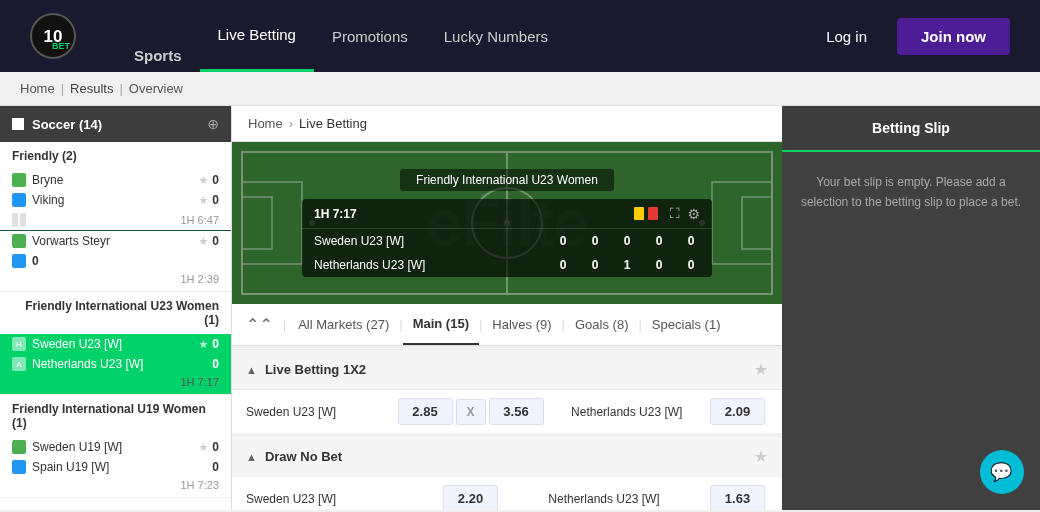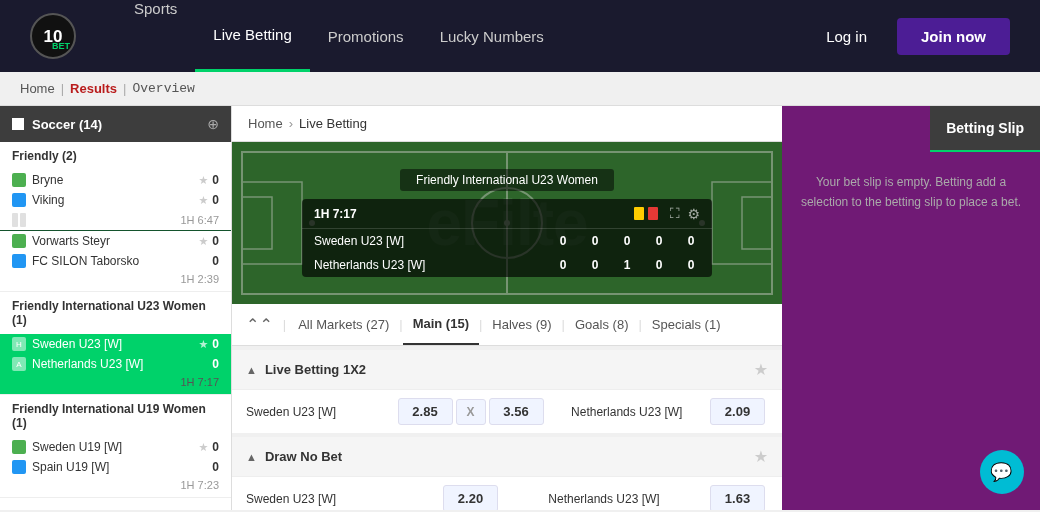--- a/index.html
+++ b/index.html
@@ -10,21 +10,21 @@
 <body>
 
 <header style="background:#1a1a2e;display:flex;align-items:center;padding:0 30px;height:72px;">
   <div style="display:flex;align-items:center;margin-right:40px;cursor:pointer;">
     <div style="width:46px;height:46px;background:#111;border-radius:50%;display:flex;align-items:center;justify-content:center;border:2px solid #555;position:relative;">
       <span style="color:white;font-size:17px;font-weight:900;line-height:1;">10</span>
       <span style="color:#00d26a;font-size:9px;font-weight:bold;position:absolute;bottom:6px;right:4px;">BET</span>
     </div>
   </div>
   <nav style="display:flex;align-items:center;flex:1;height:72px;">
-    <a style="color:#ccc;padding:0 18px;height:72px;display:flex;align-items:flex-start;font-size:15px;cursor:pointer;text-decoration:none;position:relative;">
+    <a style="color:#ccc;padding:8px 18px;height:72px;display:flex;align-items:flex-end;font-size:15px;cursor:pointer;text-decoration:none;position:relative;font-weight:bold;">
       <span>Sports</span>
     </a>
     <a style="color:white;padding:0 18px;height:72px;display:flex;align-items:center;font-size:15px;cursor:pointer;text-decoration:none;position:relative;border-bottom:3px solid #00d26a;">
       <span>Live Betting</span>
     </a>
     <a style="color:#ccc;padding:0 18px;height:72px;display:flex;align-items:center;font-size:15px;cursor:pointer;text-decoration:none;position:relative;">
       <span>Promotions</span>
     </a>
     <a style="color:#ccc;padding:0 18px;height:72px;display:flex;align-items:center;font-size:15px;cursor:pointer;text-decoration:none;position:relative;">
       <span>Lucky Numbers</span>
@@ -32,23 +32,23 @@
   </nav>
   <div style="display:flex;gap:14px;">
     <button style="color:white;background:transparent;border:none;font-size:15px;cursor:pointer;padding:8px 16px;">Log in</button>
     <button style="background:#4c1d95;color:white;border:none;border-radius:4px;padding:10px 24px;font-size:15px;font-weight:bold;cursor:pointer;">Join now</button>
   </div>
 </header>
 
 <div style="background:#f0f0f0;padding:9px 20px;display:flex;gap:6px;align-items:center;font-size:13px;color:#555;border-bottom:1px solid #ddd;">
   <a style="color:#555;text-decoration:none;cursor:pointer;">Home</a>
   <span style="color:#aaa;">|</span>
-  <a style="color:#b91c1c;text-decoration:none;cursor:pointer;font-weight:bold;">Results</a>
+  <a style="color:#404040;text-decoration:none;cursor:pointer;">Results</a>
   <span style="color:#aaa;">|</span>
-  <a style="color:#555;text-decoration:none;cursor:pointer;font-family:Liberation Mono, monospace;">Overview</a>
+  <a style="color:#555;text-decoration:none;cursor:pointer;">Overview</a>
 </div>
 
 <div style="display:flex;height:404px;background:#f0f0f0;">
 
   <div style="width:232px;background:white;border-right:1px solid #ddd;overflow-y:auto;flex-shrink:0;">
     <div style="background:#3d3d3d;color:white;padding:10px 12px;display:flex;align-items:center;justify-content:space-between;">
       <div style="display:flex;align-items:center;gap:8px;">
         <div style="width:12px;height:12px;background:white;border-radius:50;"></div>
         <span style="font-size:13px;font-weight:bold;">Soccer (14)</span>
       </div>
@@ -83,28 +83,27 @@
 
     <div style="border-bottom:1px solid #eee;">
       <div style="padding:3px 12px;display:flex;align-items:flex-end;cursor:pointer;">
         <div style="width:14px;height:14px;background:#4caf50;border-radius:2px;margin-right:6px;flex-shrink:0;"></div>
         <span style="font-size:12px;flex:1;color:#333;">Vorwarts Steyr</span>
         <span style="color:#ccc;font-size:11px;margin-right:4px;">★</span>
         <span style="font-size:12px;font-weight:bold;">0</span>
       </div>
       <div style="padding:3px 12px;display:flex;align-items:center;cursor:pointer;">
         <div style="width:14px;height:14px;background:#2196f3;border-radius:2px;margin-right:6px;flex-shrink:0;"></div>
-        <span style="font-size:12px;flex:1;color:#333;">FC SILON Taborsko</span>
         <span style="font-size:12px;font-weight:bold;">0</span>
       </div>
       <div style="text-align:right;font-size:11px;color:#999;padding:2px 12px 6px;">1H 2:39</div>
     </div>
 
     <div style="border-bottom:1px solid #eee;">
-      <div style="padding:7px 12px;font-size:12px;font-weight:bold;color:#333;">Friendly International U23 Women (1)</div>
+      <div style="padding:7px 12px;font-size:12px;font-weight:bold;color:#333;text-align:right;">Friendly International U23 Women (1)</div>
       <div style="padding:3px 12px;display:flex;align-items:center;cursor:pointer;background:#00d26a;">
         <div style="width:14px;height:14px;background:rgba(255,255,255,0.5);border-radius:2px;margin-right:6px;flex-shrink:0;display:flex;align-items:center;justify-content:center;font-size:8px;color:white;">H</div>
         <span style="font-size:12px;flex:1;color:white;">Sweden U23 [W]</span>
         <span style="color:rgba(255,255,255,0.7);font-size:11px;margin-right:4px;">★</span>
         <span style="font-size:12px;font-weight:bold;color:white;">0</span>
       </div>
       <div style="padding:3px 12px;display:flex;align-items:center;cursor:pointer;background:#00d26a;">
         <div style="width:14px;height:14px;background:rgba(255,255,255,0.5);border-radius:2px;margin-right:6px;flex-shrink:0;display:flex;align-items:center;justify-content:center;font-size:8px;color:white;">A</div>
         <span style="font-size:12px;flex:1;color:white;">Netherlands U23 [W]</span>
         <span style="font-size:12px;font-weight:bold;color:white;">0</span>
@@ -227,25 +226,25 @@
       <div style="display:flex;align-items:center;padding:8px 14px;">
         <span style="font-size:12px;color:#333;flex:1;">Sweden U23 [W]</span>
         <button style="background:#f0f4ff;border:1px solid #dde;border-radius:3px;padding:5px 12px;font-size:13px;font-weight:bold;color:#333;cursor:pointer;min-width:55px;margin:0 3px;">2.20</button>
         <span style="font-size:12px;color:#333;text-align:center;padding:0 6px;flex:1;">Netherlands U23 [W]</span>
         <button style="background:#f0f4ff;border:1px solid #dde;border-radius:3px;padding:5px 12px;font-size:13px;font-weight:bold;color:#333;cursor:pointer;min-width:55px;margin:0 3px;">1.63</button>
       </div>
     </div>
 
   </div>
 
-  <div style="width:258px;background:#701a75;flex-shrink:0;display:flex;flex-direction:column;align-items:flex-end;">
+  <div style="width:258px;background:#404040;flex-shrink:0;display:flex;flex-direction:column;">
     <div style="background:#3d3d3d;padding:14px 16px;text-align:center;border-bottom:2px solid #00d26a;">
       <span style="color:white;font-size:14px;font-weight:bold;">Betting Slip</span>
     </div>
     <div style="padding:20px 16px;flex:1;">
-      <p style="color:#aaa;font-size:12px;line-height:1.7;text-align:center;">Your bet slip is empty. Betting add a selection to the betting slip to place a bet.</p>
+      <p style="color:#aaa;font-size:12px;line-height:1.7;text-align:center;">Your bet slip is empty. Please add a selection to the betting slip to place a bet.</p>
     </div>
 
     <div style="width:44px;height:44px;background:#00bcd4;border-radius:50%;display:flex;align-items:center;justify-content:center;cursor:pointer;color:white;font-size:18px;align-self:flex-end;margin:auto 16px 16px auto;">
       <span>💬</span>
     </div>
   </div>
 </div>
 
 </body></html>

